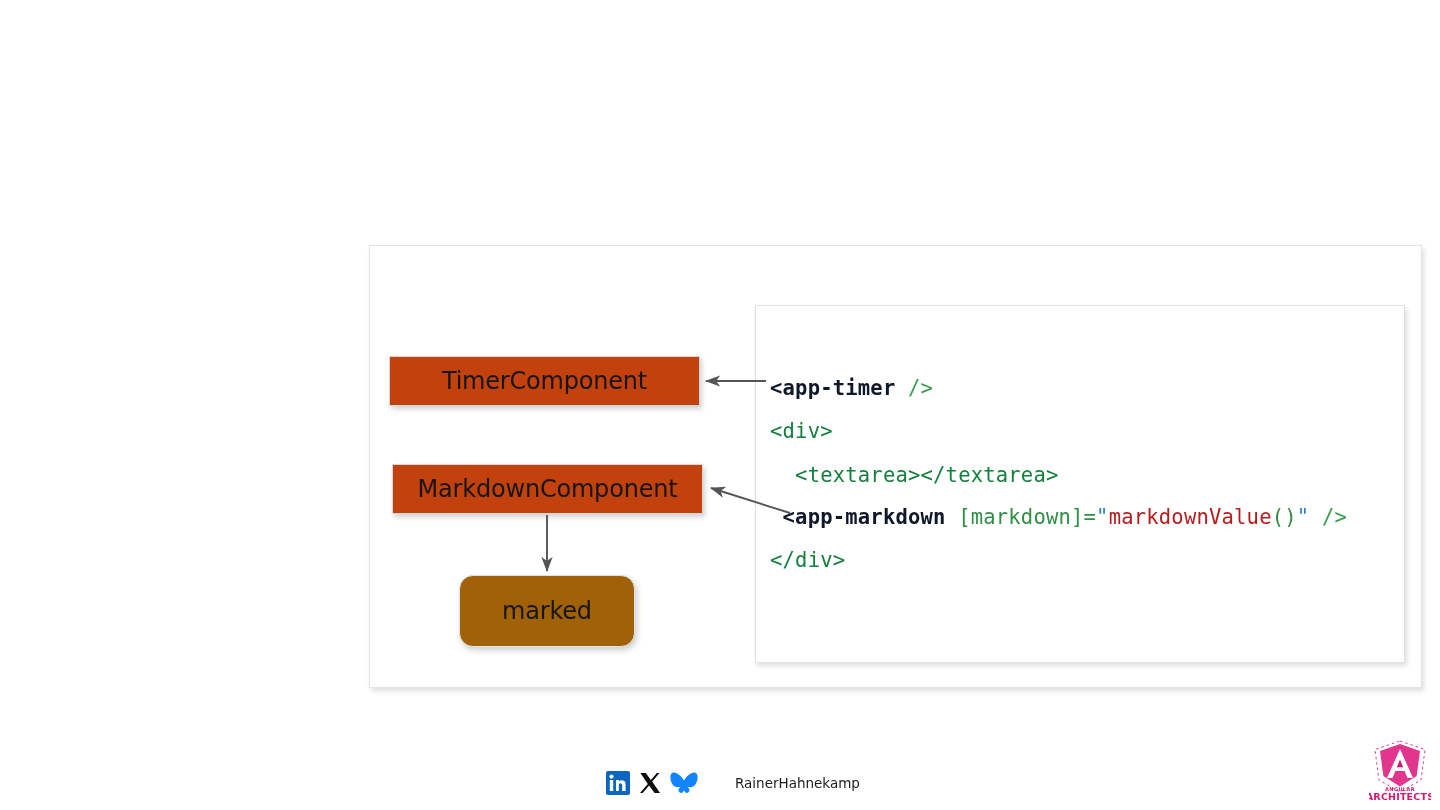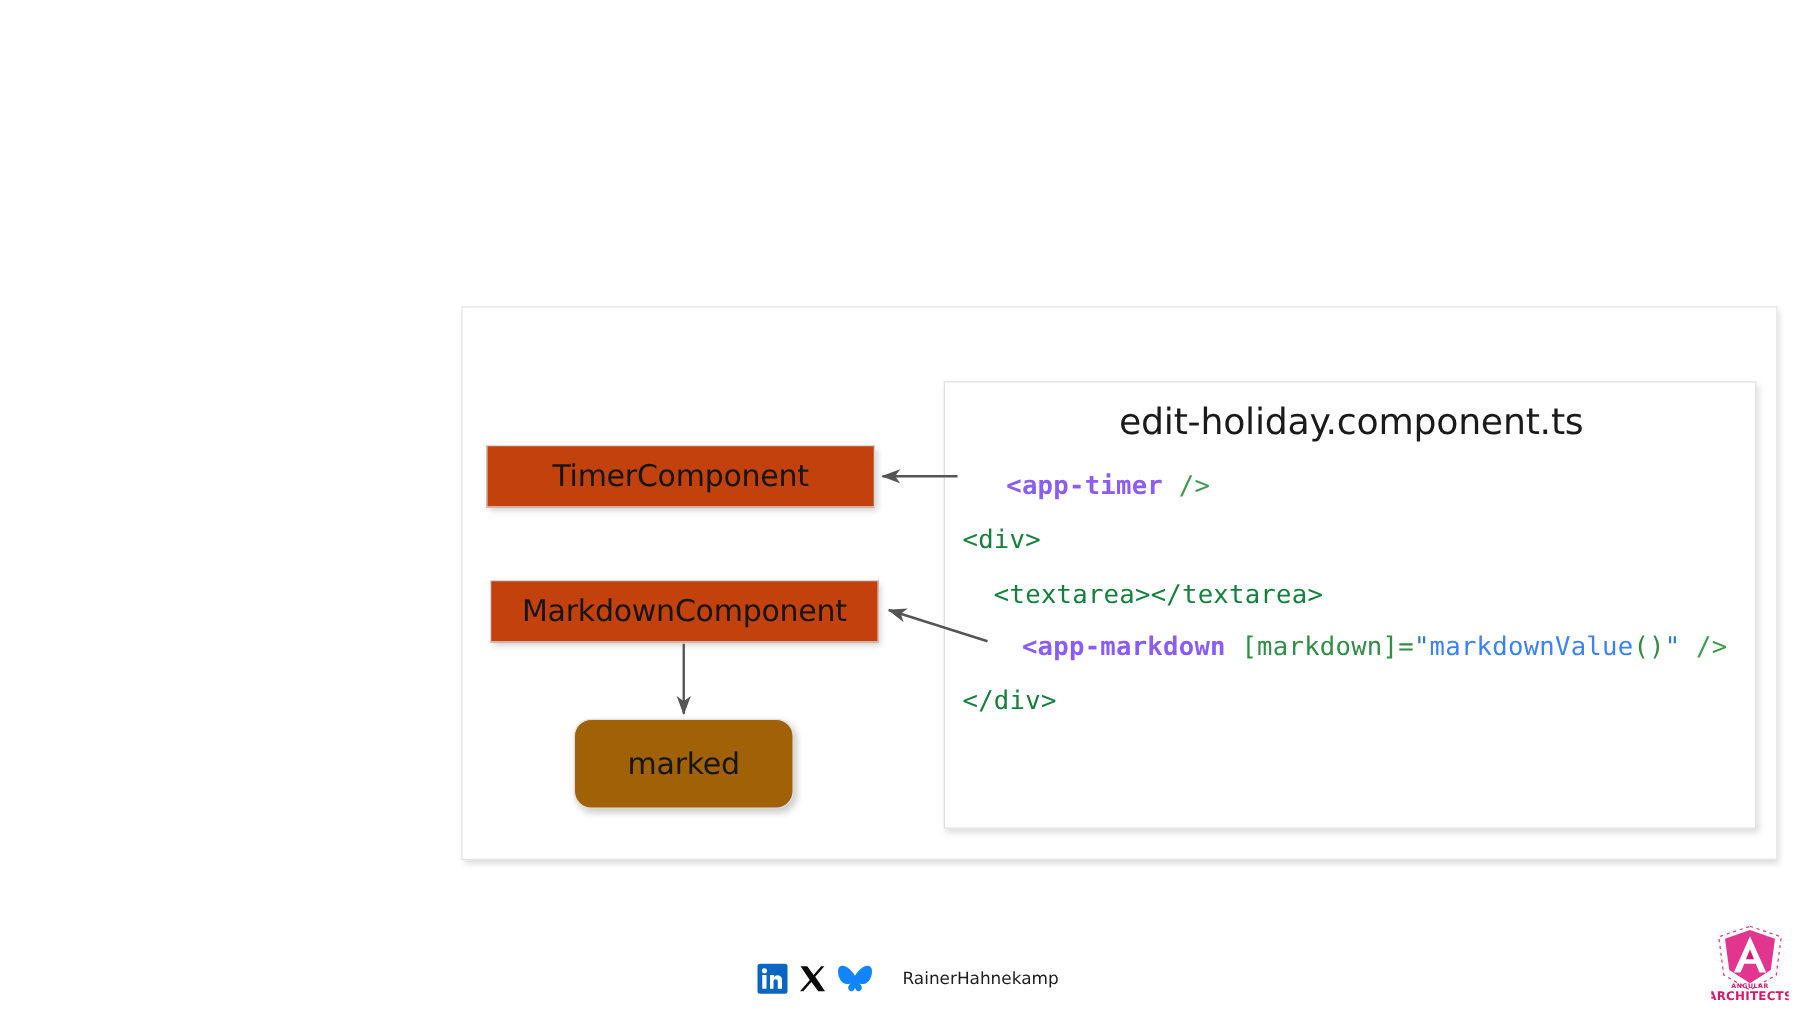--- a/index.html
+++ b/index.html
@@ -61,26 +61,26 @@
     white-space: pre;
     color: #2e7d32;
     letter-spacing: 0.2px;
   }
   .cl1 { top: 70px; }
   .cl2 { top: 113px; }
   .cl3 { top: 157px; }
   .cl4 { top: 199px; }
   .cl5 { top: 242px; text-align: center; }
 
-  .tag-bold   { color: #8b5cf6; font-weight: bold; margin-left: 35px; }
+  .tag-bold   { color: #0f172a; font-weight: bold; }
   .tag-plain  { color: #15803d; }
   .tag-light  { color: #3a9d4e; }
   .attr-name  { color: #2f8f45; }
   .attr-str   { color: #2c7fc4; }
-  .attr-fn    { color: #3b82f6; }
+  .attr-fn    { color: #b91c1c; }
   .paren-green{ color: #2e8b3f; }
 
   
   .comp-box {
     position: absolute;
     background: #c2410c;
     border: 1px solid #d8d8d8;
     box-shadow: 2px 3px 5px rgba(0,0,0,0.18);
     box-sizing: border-box;
     display: flex;
@@ -128,21 +128,21 @@
     left: 605px;
     top: 770px;
     display: flex;
     align-items: center;
     gap: 6px;
   }
   #handle-text {
     font-family: "DejaVu Sans", sans-serif;
     font-size: 13.5px;
     color: #1c1c1c;
-    margin-left: 17px;
+    margin-left: 30px;
     font-weight: 500;
   }
   .social-icon { display: block; }
 
   #brand-logo {
     position: absolute;
     left: 1369px;
     top: 738px;
     width: 62px;
     height: 66px;
@@ -159,21 +159,20 @@
 
 <div id="markdown-box" class="comp-box">
   <span>MarkdownComponent</span>
 </div>
 
 <div id="marked-box">
   <span>marked</span>
 </div>
 
 <div id="code-panel">
-  <div id="code-title">edit-holiday.component.ts</div>
   <div class="code-line cl1"><span class="tag-bold">&lt;app-timer</span><span class="tag-light"> /&gt;</span></div>
   <div class="code-line cl2"><span class="tag-plain">&lt;div&gt;</span></div>
   <div class="code-line cl3"><span class="tag-plain">  &lt;textarea&gt;&lt;/textarea&gt;</span></div>
   <div class="code-line cl4"><span class="tag-bold"> &lt;app-markdown</span><span class="attr-name"> [markdown]=</span><span class="attr-str">"</span><span class="attr-fn">markdownValue</span><span class="paren-green">()</span><span class="attr-str">"</span><span class="tag-light"> /&gt;</span></div>
   <div class="code-line cl5"><span class="tag-plain">&lt;/div&gt;</span></div>
 </div>
 
 <svg id="connectors" viewBox="0 0 1440 810">
   <defs>
     <marker id="ah" markerWidth="9" markerHeight="9" refX="7.5" refY="3.2" orient="auto" markerUnits="strokeWidth">

